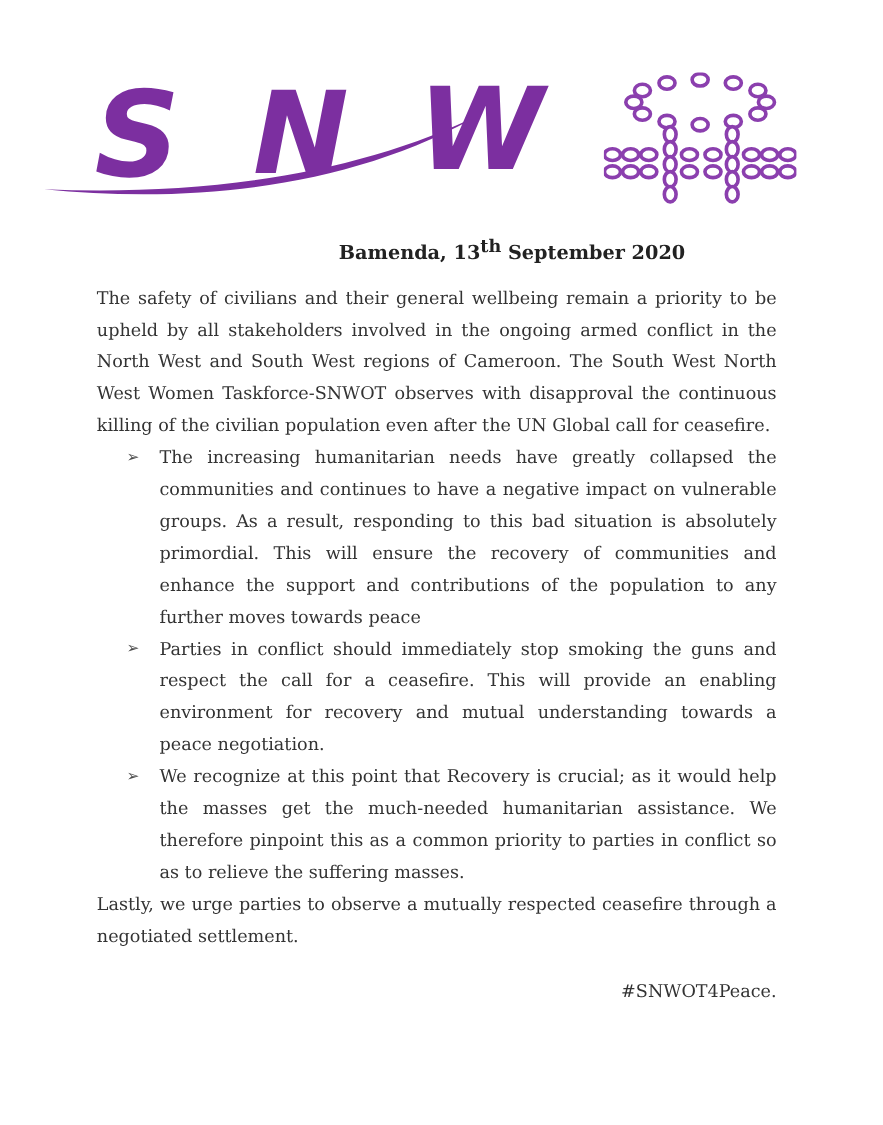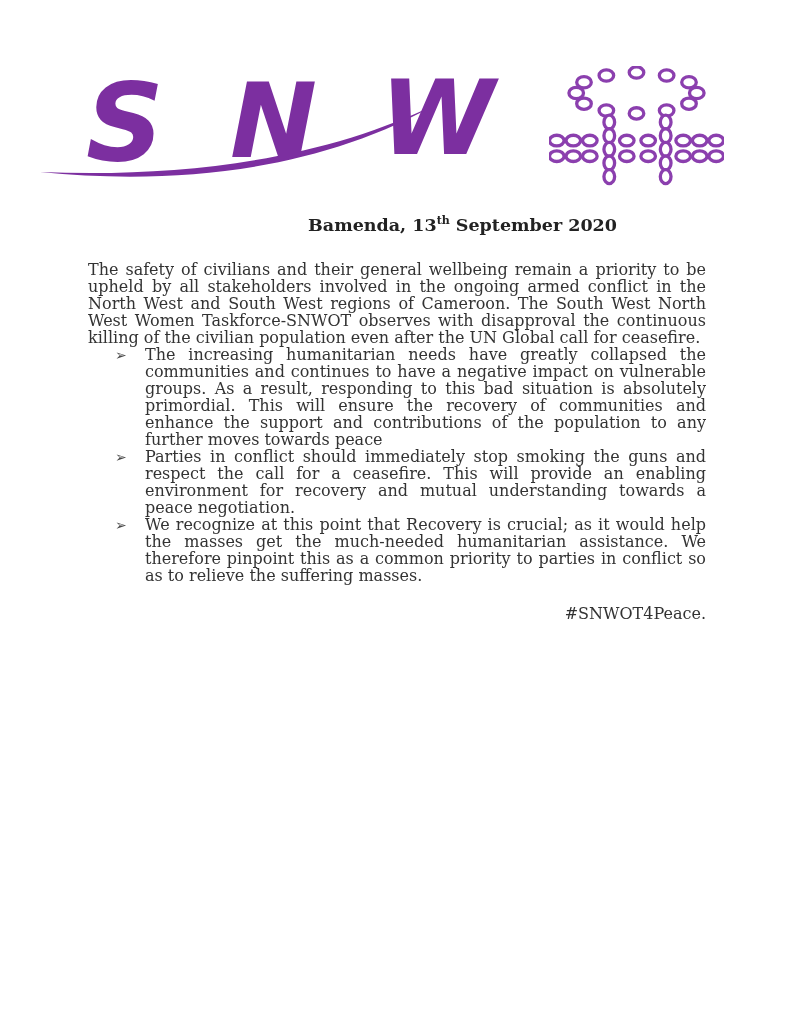--- a/index.html
+++ b/index.html
@@ -30,29 +30,29 @@
   }
 
   
   .dateline {
     margin-top:26px;
     padding-left:308px;
     font-size:17.5px;
     font-weight:bold;
     color:#222222;
   }
-  .dateline sup { font-size:11px; }
+  .dateline sup { font-size:16px; }
 
   
   main {
-    margin-top:26px;
+    margin-top:15px;
     padding-left:88px;
     padding-right:97px;
     font-size:16px;
-    line-height:17px;
+    line-height:29px;
     text-align:justify;
     color:#333333;
   }
   main p { margin:0; }
   .bullet {
     display:flex;
     margin-left:27px;
   }
   .bullet-marker {
     flex:0 0 30px;
@@ -144,17 +144,18 @@
     </div>
     <div class="bullet">
       <span class="bullet-marker">➢</span>
       <span class="bullet-text">Parties in conflict should immediately stop smoking the guns and respect the call for a ceasefire. This will provide an enabling environment for recovery and mutual understanding towards a peace negotiation.</span>
     </div>
     <div class="bullet">
       <span class="bullet-marker">➢</span>
       <span class="bullet-text">We recognize at this point that Recovery is crucial; as it would help the masses get the much-needed humanitarian assistance. We therefore pinpoint this as a common priority to parties in conflict so as to relieve the suffering masses.</span>
     </div>
 
+    <p>Lastly, we urge parties to observe a mutually respected ceasefire through a negotiated settlement.</p>
 
     <p class="hashtag">#SNWOT4Peace.</p>
   </main>
 
 </div>
 
 </body></html>

